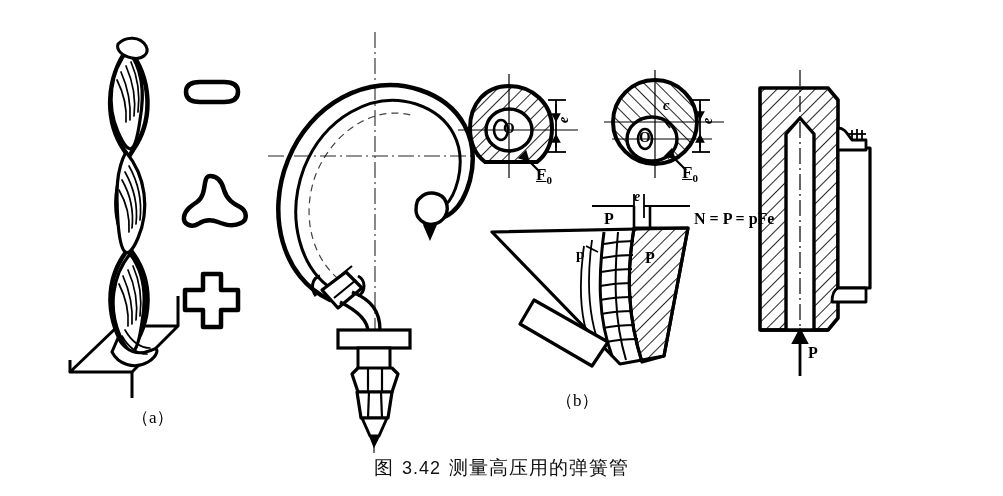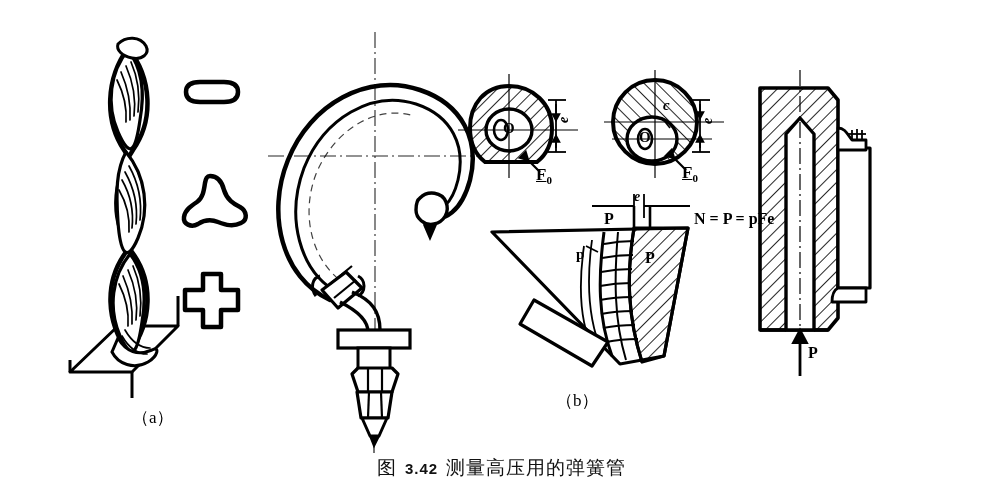--- a/index.html
+++ b/index.html
@@ -47,23 +47,23 @@
     left: 0;
     top: 455px;
     width: 1003px;
     text-align: center;
     font-size: 19px;
     font-family: "Liberation Serif", "DejaVu Serif", serif;
     color: #111;
     letter-spacing: 1px;
   }
   .caption .cap-num {
-    font-weight: bold;
+    font-weight: normal;
     font-family: "Liberation Sans", sans-serif;
-    font-size: 15px;
+    font-size: 18px;
     margin: 0 6px 0 8px;
   }
   .caption .cap-text { margin-left: 2px; }
 </style>
 </head>
 <body>
 
 <div id="figure-root">
 
   <svg id="figure-canvas" viewBox="0 0 1003 496">

